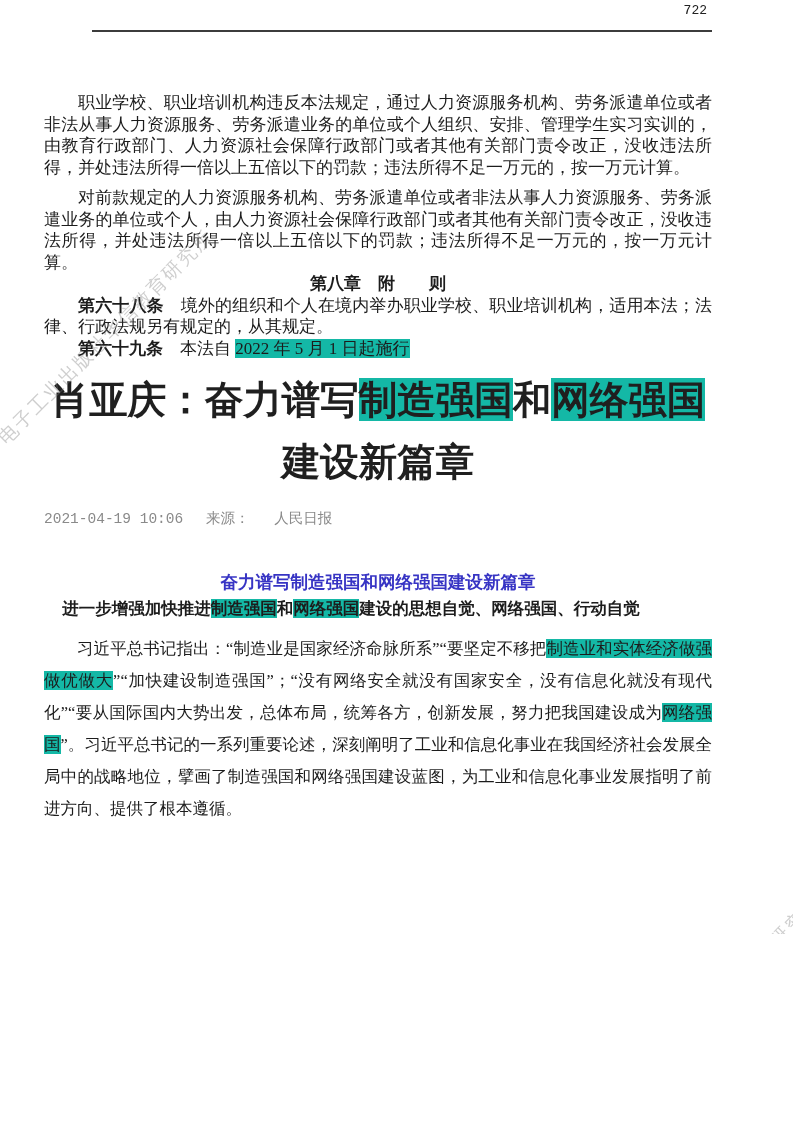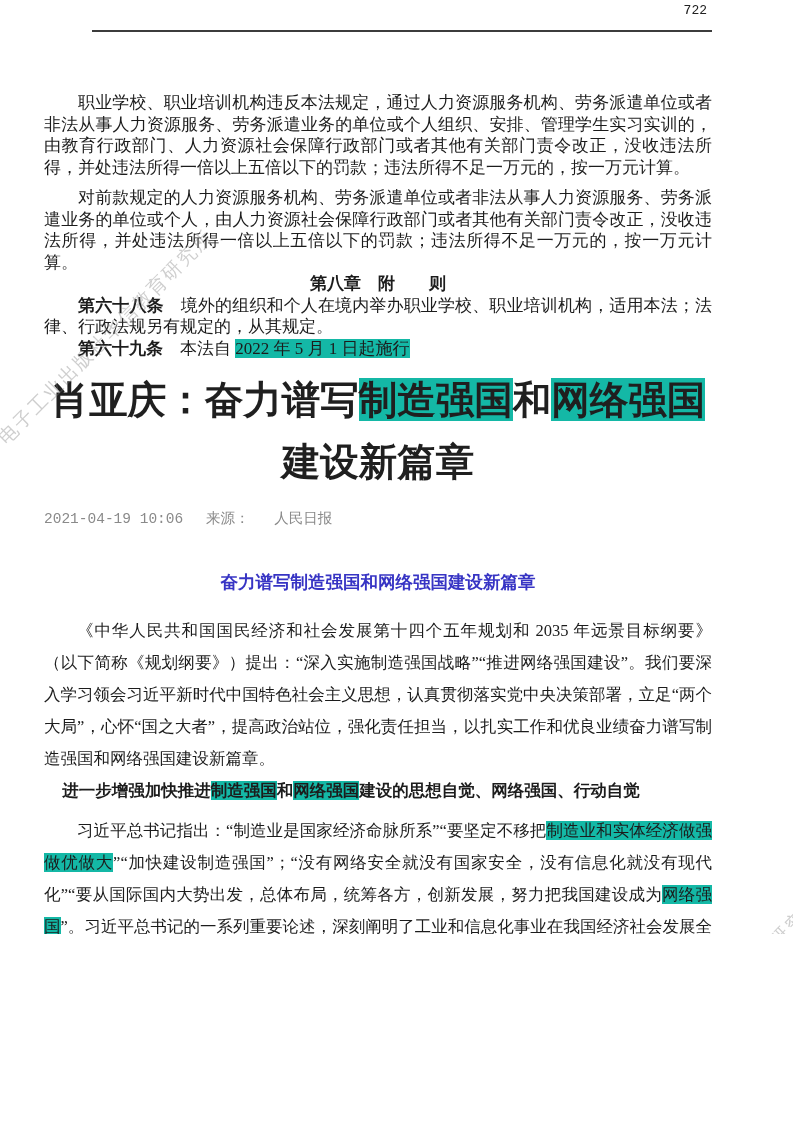--- a/index.html
+++ b/index.html
@@ -98,21 +98,20 @@
     <h1 class="headline"><span>肖亚庆：奋力谱写</span><span class="hl">制造强国</span><span>和</span><span class="hl">网络强国</span><span>建设新篇章</span></h1>
 
     <div class="meta">
       <span>2021-04-19 10:06</span>
       <span class="src-label">来源：</span>
       <span class="src-name">人民日报</span>
     </div>
 
     <div class="news">
       <h2 class="subtitle">奋力谱写制造强国和网络强国建设新篇章</h2>
-      <p class="indent p1"><span>《中华人民共和国国民经济和社会发展第十四个五年规划和 2035 年远景目标纲要》（以下简称《规划纲要》）提出：“深入实施制造强国战略”“推进网络强国建设”。我们要深入学习领会习近平新时代中国特色社会主义思想，认真贯彻落实党中央决策部署，立足“两个大局”，心怀“国之大者”，提高政治站位，强化责任担当，以扎实工作和优良业绩奋力谱写制造强国和网络强国建设新篇章。</span></p>
       <p class="subhead"><span>进一步增强加快推进</span><span class="hl">制造强国</span><span>和</span><span class="hl">网络强国</span><span>建设的思想自觉、网络强国、行动自觉</span></p>
       <p class="indent p2"><span>习近平总书记指出：“制造业是国家经济命脉所系”“要坚定不移把</span><span class="hl">制造业和实体经济做强做优做大</span><span>”“加快建设制造强国”；“没有网络安全就没有国家安全，没有信息化就没有现代化”“要从国际国内大势出发，总体布局，统筹各方，创新发展，努力把我国建设成为</span><span class="hl">网络强国</span><span>”。习近平总书记的一系列重要论述，深刻阐明了工业和信息化事业在我国经济社会发展全局中的战略地位，擘画了制造强国和网络强国建设蓝图，为工业和信息化事业发展指明了前进方向、提供了根本遵循。</span></p>
     </div>
 
   </div>
 
   <div class="wm wm-a">电子工业出版社华信教育研究所</div>
   <div class="wm wm-b">电子工业出版社华信教育研究所</div>
 
 </div>

